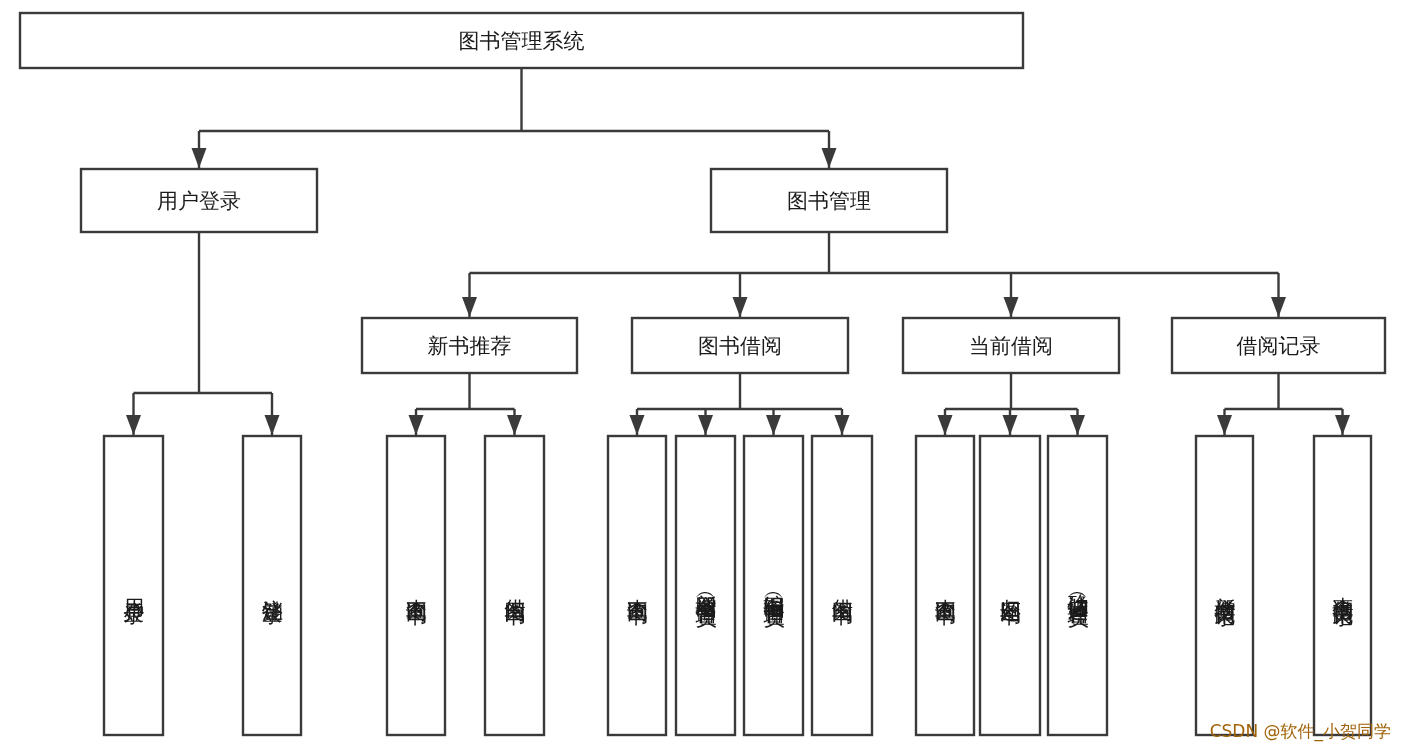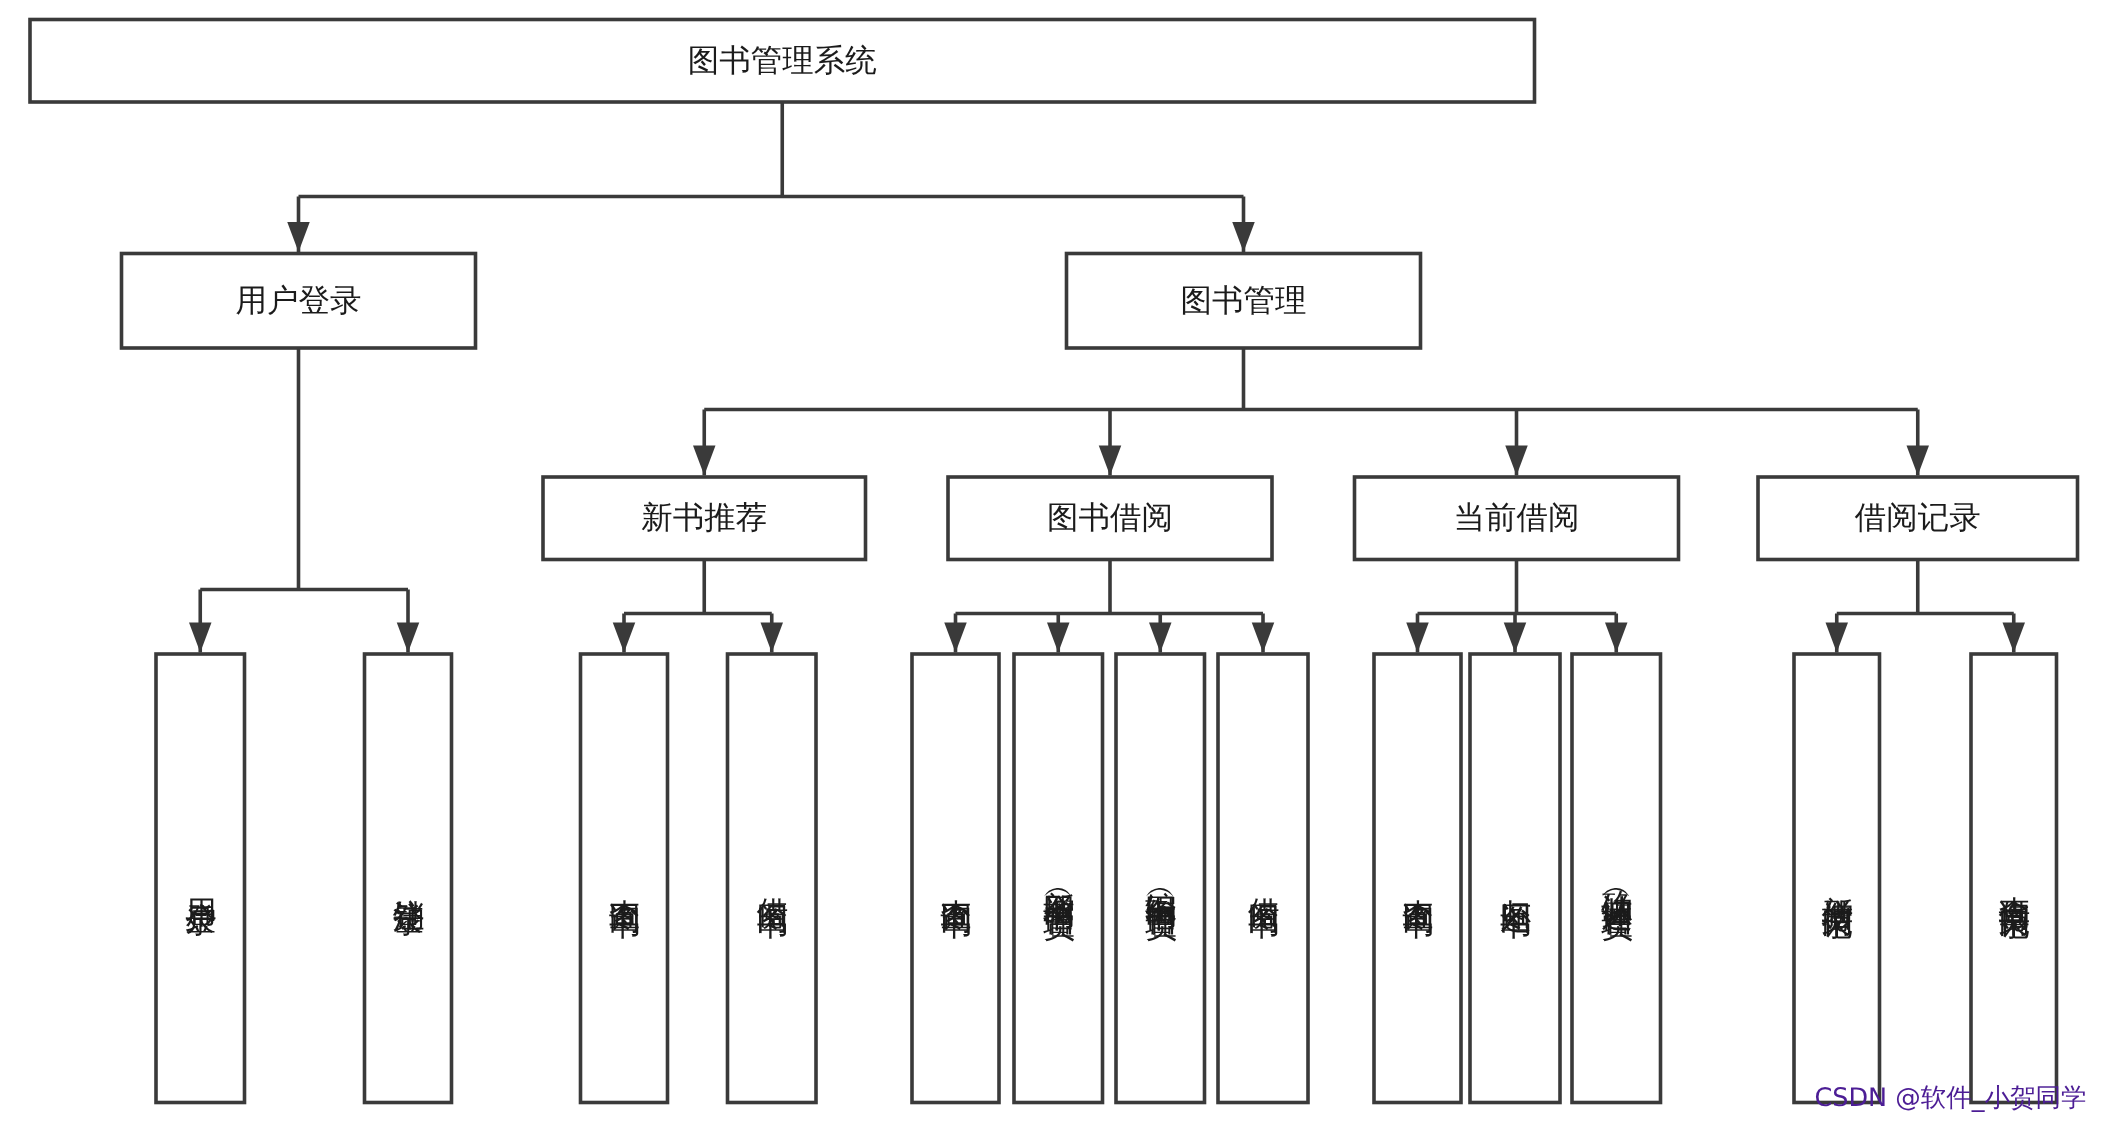--- a/index.html
+++ b/index.html
@@ -64,21 +64,21 @@
     text-align: center;
     white-space: nowrap;
     user-select: none;
   }
   .watermark {
     position: absolute;
     right: 14px;
     bottom: 4px;
     font-family: "DejaVu Sans", "Liberation Sans", sans-serif;
     font-size: 17px;
-    color: #4c1d95;
+    color: #a16207;
     white-space: nowrap;
     user-select: none;
   }
 </style>
 </head>
 <body>
 
 <div id="diagram-root">
 
   <svg class="diagram-canvas" viewBox="0 0 1405 747">

